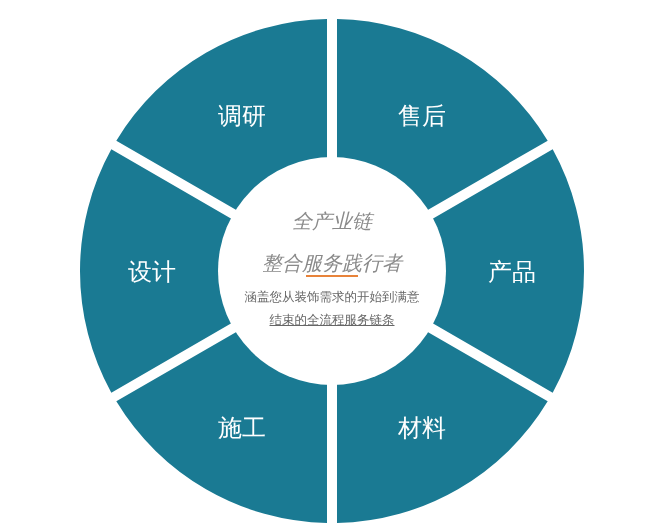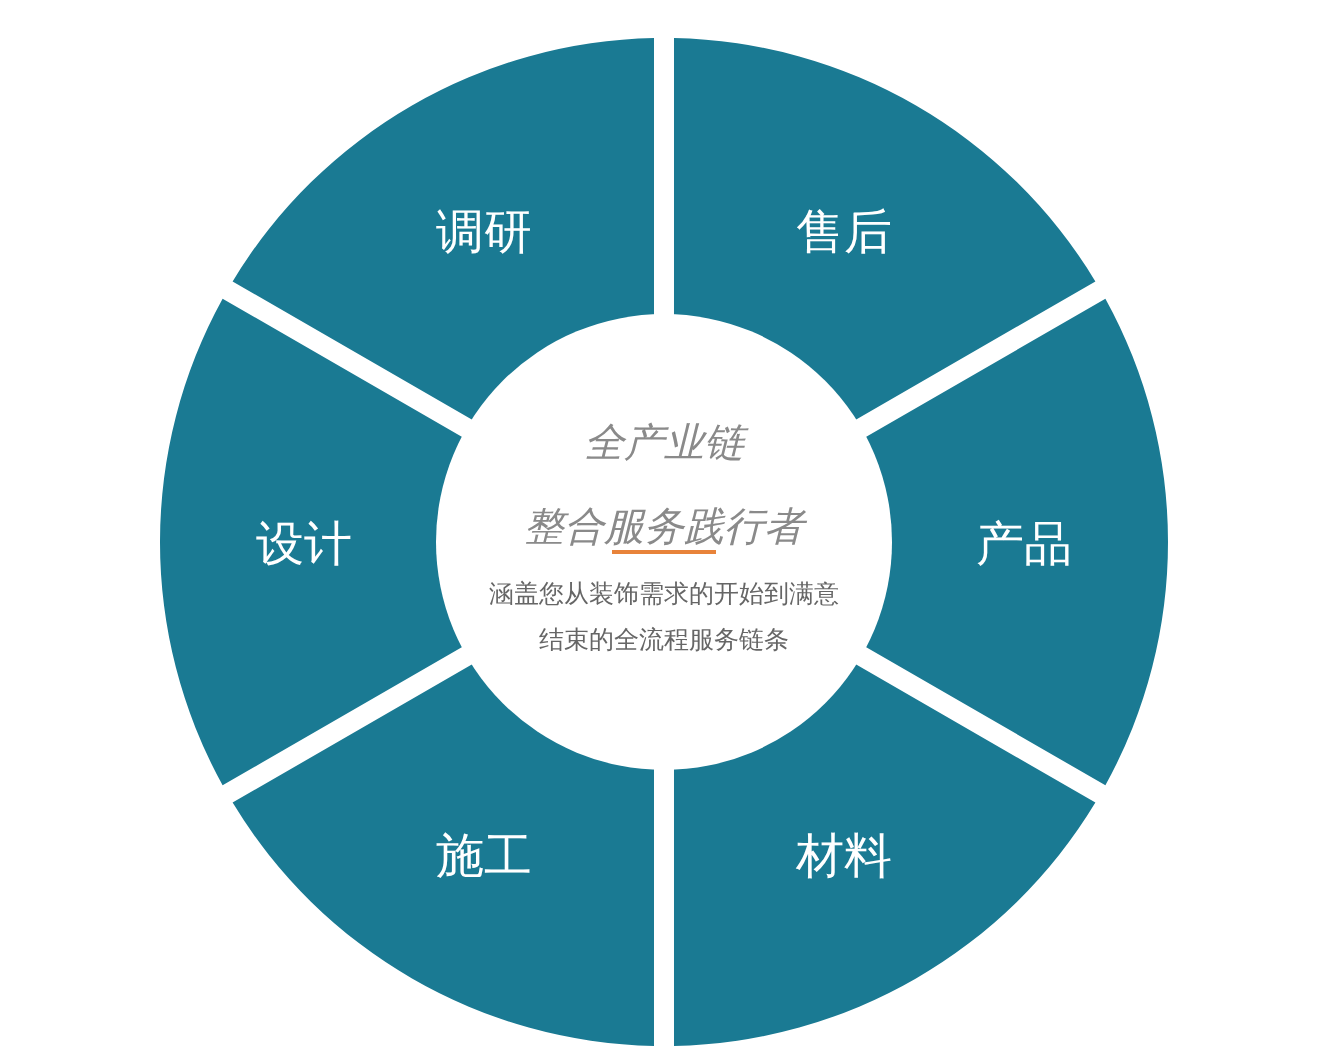--- a/index.html
+++ b/index.html
@@ -6,21 +6,21 @@
   body{width:663px;height:528px;position:relative;overflow:hidden;font-family:"DejaVu Sans",sans-serif;}
   svg{position:absolute;left:0;top:0;}
   .seg-label{fill:#fff;font-size:24px;font-family:"DejaVu Sans",sans-serif;}
   .center{position:absolute;left:218px;top:157px;width:228px;height:228px;text-align:center;}
   .title{color:#8a8a8a;font-size:20px;line-height:28px;font-style:italic;}
   .t1{position:absolute;left:0;right:0;top:50px;}
   .t2{position:absolute;left:0;right:0;top:92px;}
   .divider{position:absolute;left:88px;top:118px;width:52px;height:2px;}
   .desc{position:absolute;left:0;right:0;color:#666;font-size:12.5px;line-height:20px;}
   .d1{top:130px;}
-  .d2{top:153px;}
+  .d2{top:153px;text-decoration:underline;}
 </style>
 </head>
 <body>
 
 <svg width="663" height="528">
   <g id="segs">
       <path d="M336.9996719431334,19.04960154732629 A252,252 0 0 1 547.6956095820602,140.69495786032132 L415.9953512903025,216.7341639554067 A100,100 0 0 0 336.9979169270678,171.12497396050338 Z" fill="#1a7a93"></path>
       <text x="422" y="124.11542731880104" text-anchor="middle" class="seg-label">售后</text>
       <path d="M552.6952815251936,149.35464368700497 A252,252 0 0 1 552.6952815251936,392.64535631299503 L420.9932682173703,316.6091899949033 A100,100 0 0 0 420.9932682173703,225.39081000509668 Z" fill="#1a7a93"></path>
       <text x="512" y="280" text-anchor="middle" class="seg-label">产品</text>

